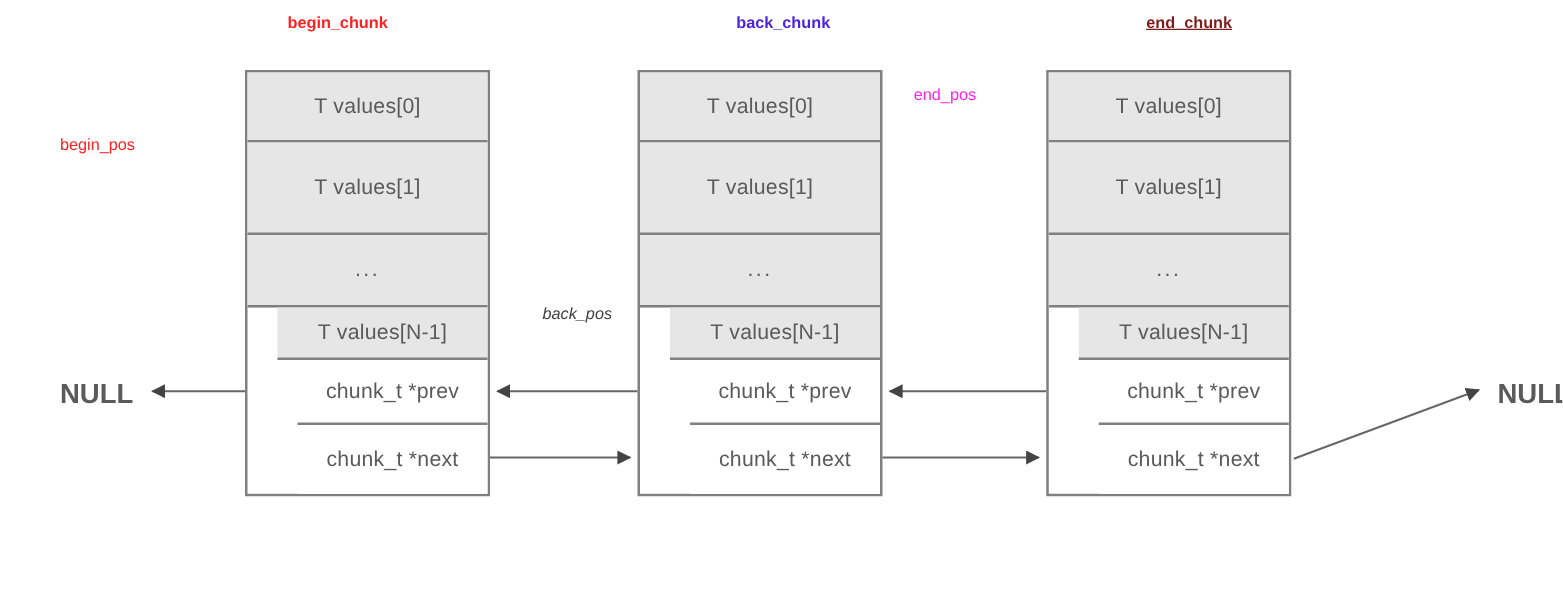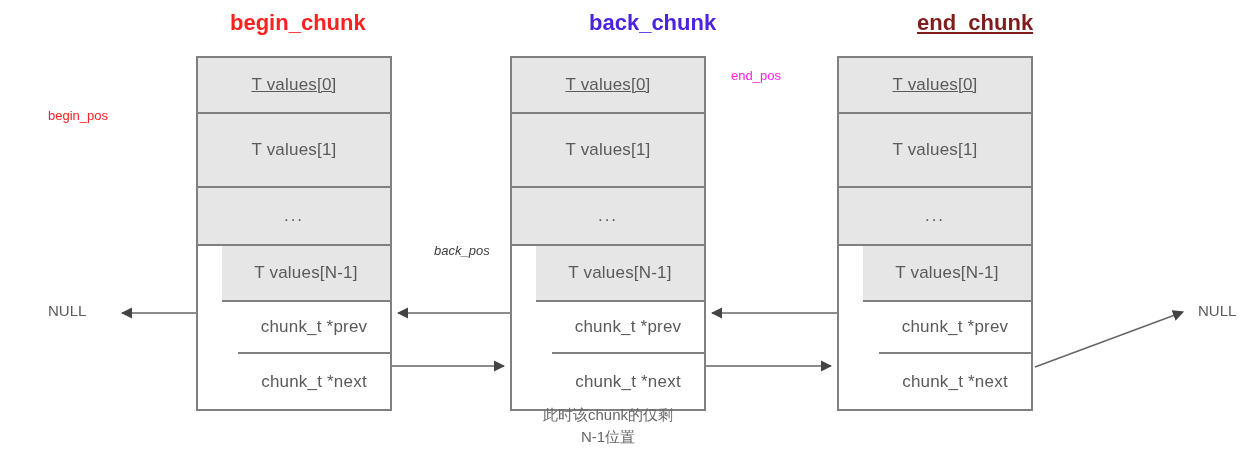--- a/index.html
+++ b/index.html
@@ -28,44 +28,45 @@
     box-sizing: border-box;
     display: flex;
     align-items: center;
     justify-content: center;
     font-size: 17px;
     color: #5a5a5a;
     border-bottom: 2px solid #808080;
     background: #e6e6e6;
     letter-spacing: 0.2px;
   }
-  .cell.val0  { height: 56px; text-decoration: underline; }
+  .cell.val0  { height: 56px; }
   .cell.val1  { height: 74px; }
   .cell.ellip { height: 58px; font-size: 17px; letter-spacing: 2px; }
-  .cell.valn  { height: 56px; margin-left: 24px; }
+  .cell.valn  { height: 42px; margin-left: 24px; }
   .cell.ptr   { height: 52px; background: #ffffff; margin-left: 40px; }
   .cell.last  { border-bottom: none; height: 55px; }
 
   .chunk-title {
     position: absolute;
-    font-size: 22px;
+    font-size: 13px;
     font-weight: bold;
     white-space: nowrap;
     text-align: right;
   }
   .pos-label {
     position: absolute;
     font-size: 13px;
     white-space: nowrap;
   }
   .null-label {
     position: absolute;
-    font-size: 15px;
+    font-size: 22px;
     color: #5a5a5a;
     white-space: nowrap;
+    font-weight: bold;
   }
   .note {
     position: absolute;
     font-size: 15px;
     color: #666666;
     text-align: center;
     line-height: 1.45;
     white-space: pre-line;
   }
   svg.links {
@@ -133,16 +134,14 @@
 
     <line x1="392" y1="366" x2="504" y2="366" stroke="#666666" stroke-width="1.6" marker-end="url(#arrow)"></line>
 
     <line x1="837" y1="313" x2="712" y2="313" stroke="#666666" stroke-width="1.6" marker-end="url(#arrow)"></line>
 
     <line x1="706" y1="366" x2="831" y2="366" stroke="#666666" stroke-width="1.6" marker-end="url(#arrow)"></line>
 
     <line x1="1035" y1="367" x2="1183" y2="312" stroke="#666666" stroke-width="1.6" marker-end="url(#arrow)"></line>
   </svg>
 
-  <div class="note" style="left:490px; top:404px; width:236px;">此时该chunk的仅剩
-N-1位置</div>
 
 </div>
 
 </body></html>

